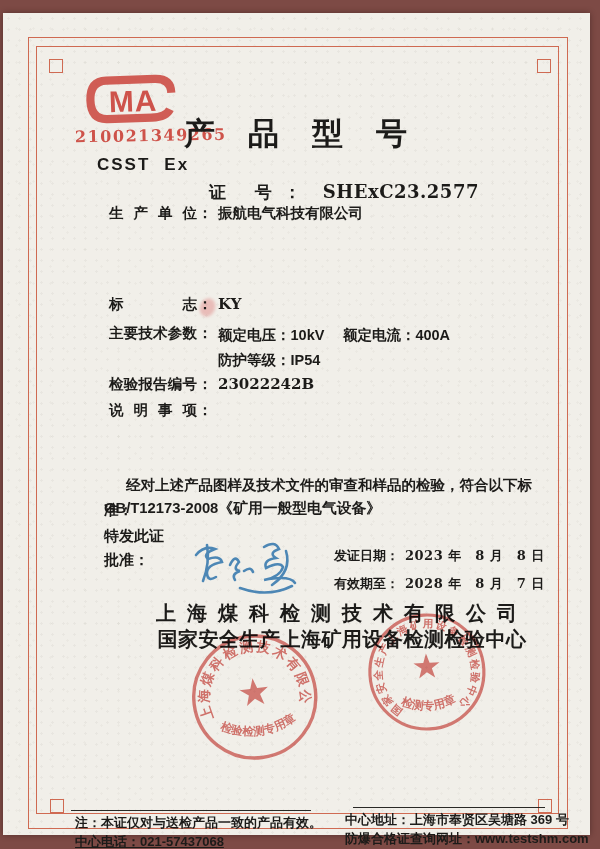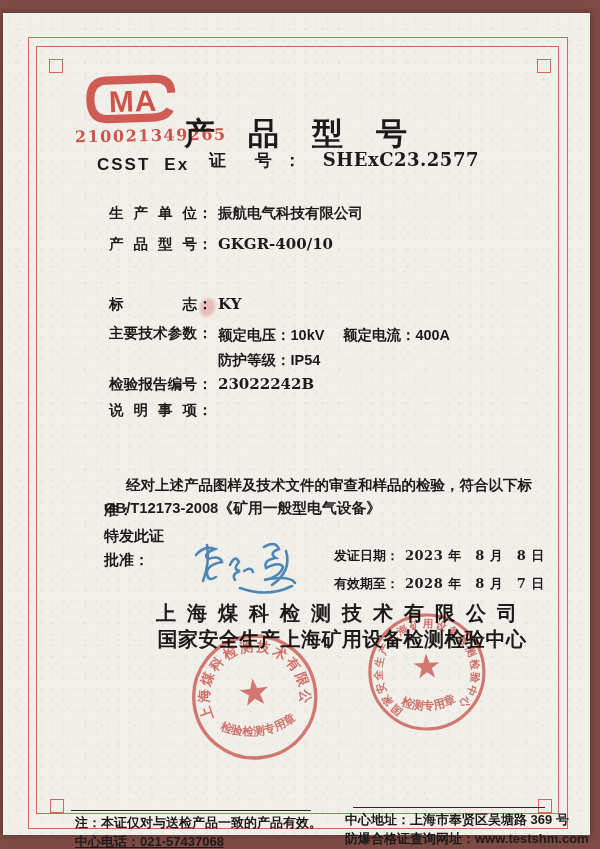--- a/index.html
+++ b/index.html
@@ -31,21 +31,21 @@
   .num { font-family:"DejaVu Serif","Liberation Serif",serif; }
 
   .cma-wrap { left:78px; top:58px; transform:rotate(-2deg); }
   .cma-number { left:72px; top:113px; font-size:16px; font-weight:700;
     color:#c8382f; letter-spacing:1.5px; opacity:.85; transform:rotate(-1deg); }
   .csst { left:94px; top:142px; font-size:17px; font-weight:700; letter-spacing:2px; }
   .csst .ex { margin-left:14px;margin-top:20px; }
 
   .title { left:181px; top:100px; font-size:31px; font-weight:700;
     letter-spacing:33px; white-space:nowrap; }
-  .certno { left:206px; top:136px; font-size:17px; font-weight:700; white-space:nowrap; }
+  .certno { left:206px; top:168px; font-size:17px; font-weight:700; white-space:nowrap; }
   .certno .lbl { letter-spacing:12px; }
   .certno .val { font-size:18px; letter-spacing:.5px; margin-left:10px; font-weight:700; }
 
   .frow { position:absolute; left:106px; font-size:14.5px; font-weight:700;
     line-height:21px; white-space:nowrap; }
   .f-label { display:inline-block; width:88px; text-align:justify; text-align-last:justify;
     vertical-align:top; }
   .f-colon { display:inline-block; width:16px; text-align:center; vertical-align:top; }
   .f-value { display:inline-block; margin-left:5px; vertical-align:top; }
   .f-value.num { font-size:15px; }
@@ -107,23 +107,20 @@
 
     <div class="abs title">产品型号</div>
     <div class="abs certno">
       <span class="lbl">证 号：</span><span class="val num">SHExC23.2577</span>
     </div>
 
     <div class="abs ink-smudge"></div>
 
     <div class="frow" style="top:190px">
       <span class="f-label">生产单位</span><span class="f-colon">：</span><span class="f-value">振航电气科技有限公司</span>
-    </div>
-    <div class="frow" style="top:221px">
-      <span class="f-label">产品型号</span><span class="f-colon">：</span><span class="f-value num">GKGR-400/10</span>
     </div>
     <div class="frow" style="top:281px">
       <span class="f-label">标志</span><span class="f-colon">：</span><span class="f-value num">KY</span>
     </div>
     <div class="frow" style="top:310px">
       <span class="f-label">主要技术参数</span><span class="f-colon">：</span><span class="f-value multi"><span style="display:block">额定电压：10kV　 额定电流：400A</span><span style="display:block">防护等级：IP54</span></span>
     </div>
     <div class="frow" style="top:361px">
       <span class="f-label">检验报告编号</span><span class="f-colon">：</span><span class="f-value num">23022242B</span>
     </div>

